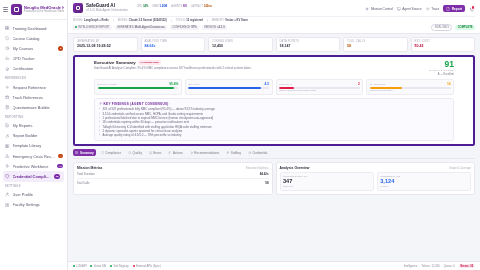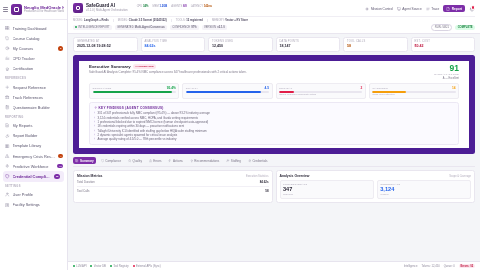--- a/index.html
+++ b/index.html
@@ -149,22 +149,22 @@
 
   .kpi-row { display: flex; gap: 3px; }
   .kpi {
     flex: 1; background: #fff; border: 1px solid #e9e6ef; border-radius: 2.5px;
     padding: 2.6px 3px;
   }
   .kpi-label { font-size: 2.6px; color: #a9a3b4; letter-spacing: .25px; text-transform: uppercase; white-space: nowrap; }
   .kpi-value { font-size: 3.6px; font-weight: bold; color: #2c2838; margin-top: 1.2px; white-space: nowrap; }
 
   .exec {
-    background: #fff; border: 6px solid #4c1d95; border-radius: 2.5px;
-    margin-top: 3px; padding: 3px 10px;
+    background: #fff; border: 2px solid #4c1d95; border-radius: 2.5px;
+    margin-top: 3px; padding: 3px 19px;
   }
   .exec-head { display: flex; align-items: flex-start; gap: 3px; }
   .exec-l { flex: 1; min-width: 0; }
   .exec-title-row { display: flex; align-items: center; gap: 2.5px; }
   .exec-title { font-size: 4.4px; font-weight: bold; color: #1f1b2c; }
   .badge-sm {
     font-size: 2.5px; background:#fde8ef; color:#be123c; font-weight:bold;
     padding: 0.6px 1.8px; border-radius: 4px; white-space: nowrap;
   }
   .exec-desc { font-size: 2.9px; color: #7d7789; margin-top: 1.6px; line-height: 1.35; }

